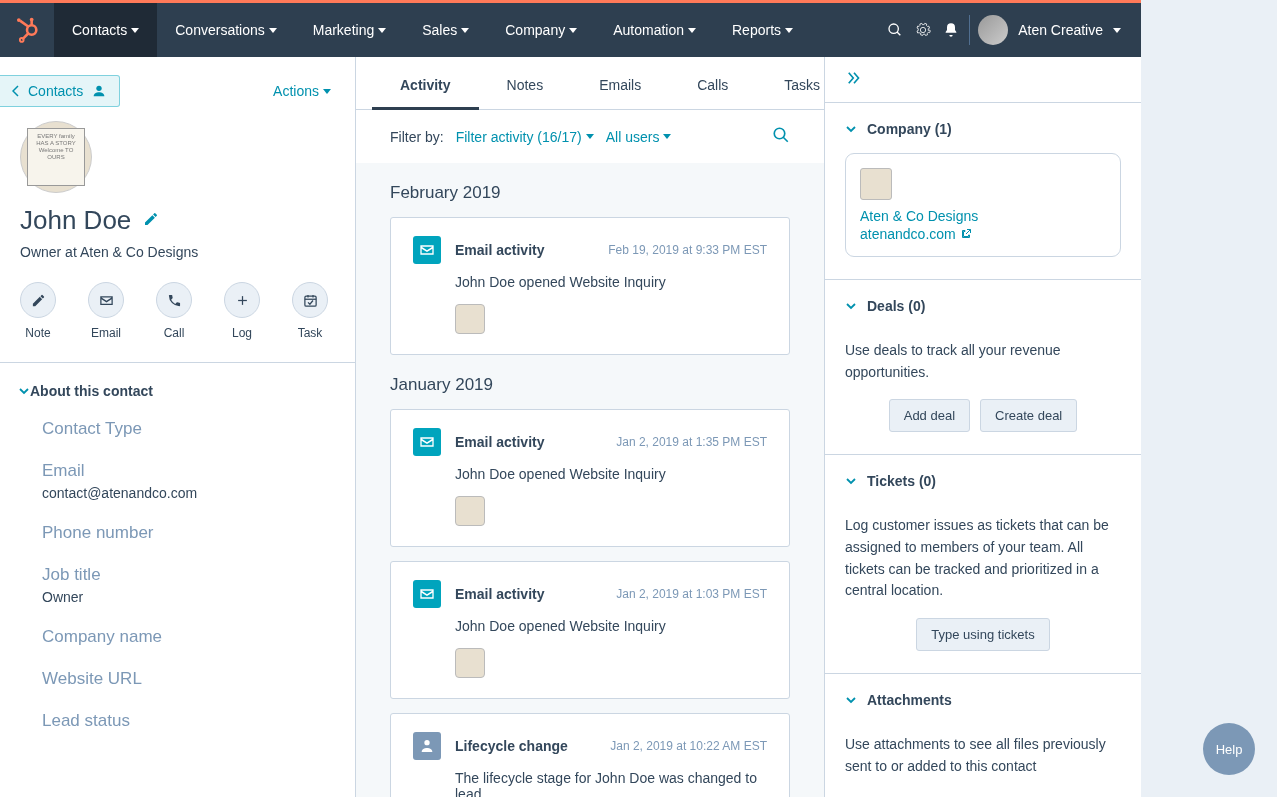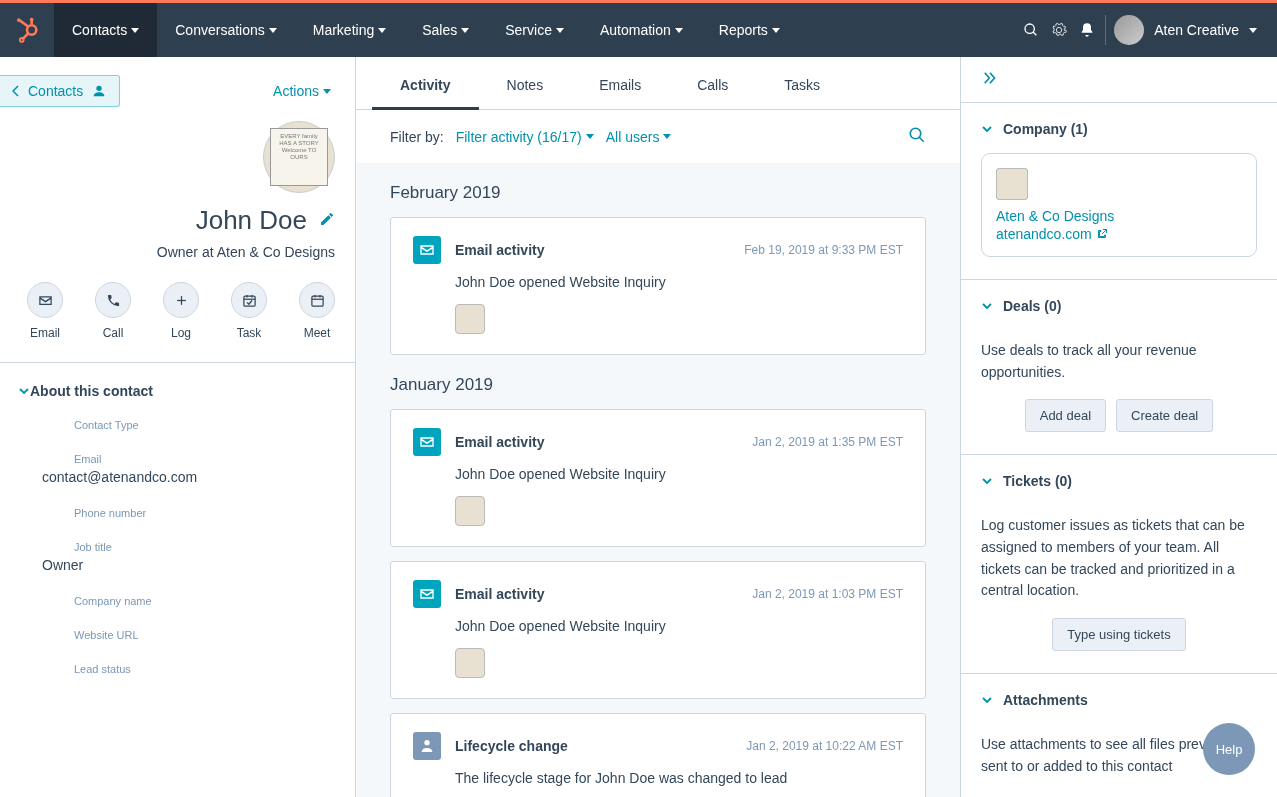--- a/index.html
+++ b/index.html
@@ -8,21 +8,21 @@
     --hs-navy-dark:#253342;
     --link:#0091ae;
     --text:#33475b;
     --muted:#7c98b6;
     --border:#cbd6e2;
     --bg:#f5f8fa;
     --bg-page:#ffffff;
   }
   *{box-sizing:border-box;font-family:"Avenir Next","Helvetica Neue",Arial,sans-serif;}
   body{margin:0;color:var(--text);font-size:14px;background:#eaf0f6;}
-  .app{display:flex;flex-direction:column;height:797px;width:1277px;overflow:hidden;background:#bef264;}
+  .app{display:flex;flex-direction:column;height:797px;width:1141px;overflow:hidden;background:#bef264;}
   
   .topbar{height:3px;background:var(--hs-orange);}
   .navbar{display:flex;align-items:center;background:var(--hs-navy);color:#fff;height:54px;padding:0 20px 0 0;}
   .logo{width:54px;display:flex;align-items:center;justify-content:center;height:100%;}
   .logo svg{width:28px;height:28px;}
   .nav-items{display:flex;height:100%;}
   .nav-item{display:flex;align-items:center;padding:0 18px;gap:4px;cursor:pointer;color:#fff;}
   .nav-item.active{background:#1f2a36;}
   .caret{width:0;height:0;border-left:4px solid transparent;border-right:4px solid transparent;border-top:5px solid currentColor;display:inline-block;}
   .nav-right{margin-left:auto;display:flex;align-items:center;gap:8px;height:100%;text-align:center;}
@@ -32,38 +32,38 @@
   .avatar{width:32px;height:32px;border-radius:50%;background:linear-gradient(135deg,#999 0%,#ccc 100%);}
   .avatar.sm{width:30px;height:30px;}
 
   .columns{flex:1;display:flex;overflow:hidden;}
 
   
   .left{width:356px;border-right:1px solid var(--border);background:#fff;display:flex;flex-direction:column;overflow-y:auto;}
   .left-top{display:flex;justify-content:space-between;align-items:center;padding:18px 24px 0 0;}
   .contacts-btn{display:flex;align-items:center;gap:8px;border:1px solid #7fd1de;background:#e5f5f8;color:var(--link);padding:7px 12px;border-radius:0 3px 3px 0;border-left:none;cursor:pointer;}
   .actions-link{color:var(--link);display:flex;align-items:center;gap:4px;cursor:pointer;}
-  .profile{display:flex;flex-direction:column;align-items:flex-end;padding:14px 20px 22px;}
+  .profile{display:flex;flex-direction:column;align-items:flex-start;padding:14px 20px 22px;}
   .profile-pic{width:72px;height:72px;border-radius:50%;background:#e8e0d0;border:1px solid #ccc;display:flex;align-items:center;justify-content:center;}
   .profile-pic .inner{width:58px;height:58px;background:#f7f4ec;border:1px solid #999;font-size:6px;line-height:7px;text-align:center;padding:4px;color:#777;}
   .name-row{display:flex;align-items:center;gap:12px;margin-top:12px;}
   .name-row h1{font-size:26px;font-weight:400;margin:0;color:var(--text);}
   .edit-icon{color:var(--link);cursor:pointer;}
   .subtitle{margin-top:8px;color:var(--text);}
   .action-btns{display:flex;gap:32px;margin-top:22px;}
   .action-btn{display:flex;flex-direction:column;align-items:center;gap:8px;cursor:pointer;}
   .circle-btn{width:36px;height:36px;border-radius:50%;background:#eaf0f6;border:1px solid var(--border);display:flex;align-items:center;justify-content:center;color:var(--text);}
   .action-btn-label{font-size:12px;color:var(--text);}
   .divider{height:1px;background:var(--border);margin:0;}
   .section{padding:20px 24px 10px 18px;}
   .section-hdr{display:flex;align-items:center;cursor:pointer;}
   .section-title{font-weight:600;color:var(--text);}
   .chevron-down{color:var(--link);display:inline-flex;}
   .fields{padding:20px 6px 0 24px;display:flex;flex-direction:column;gap:22px;}
-  .field-label{font-size:11px;color:var(--muted);margin-left:32px;}
+  .field-label{font-size:17px;color:var(--muted);}
   .field-value{color:var(--text);margin-top:4px;}
 
   
   .center{flex:1;background:#fff;display:flex;flex-direction:column;overflow:hidden;border-right:1px solid var(--border);}
   .tabs{display:flex;border-bottom:1px solid var(--border);padding:0 16px;}
   .tab{padding:20px 28px 16px;cursor:pointer;color:var(--text);position:relative;}
   .tab.active{font-weight:600;}
   .tab.active::after{content:"";position:absolute;left:0;right:0;bottom:-1px;height:3px;background:var(--hs-navy);}
   .filter-row{display:flex;align-items:center;padding:16px 34px;gap:12px;}
   .filter-label{color:var(--text);}
@@ -131,21 +131,21 @@
           </div>
           <div class="nav-item">
             <span>Marketing</span>
             <span class="caret"></span>
           </div>
           <div class="nav-item">
             <span>Sales</span>
             <span class="caret"></span>
           </div>
           <div class="nav-item">
-            <span>Service</span>
+            <span>Company</span>
             <span class="caret"></span>
           </div>
           <div class="nav-item">
             <span>Automation</span>
             <span class="caret"></span>
           </div>
           <div class="nav-item">
             <span>Reports</span>
             <span class="caret"></span>
           </div>

